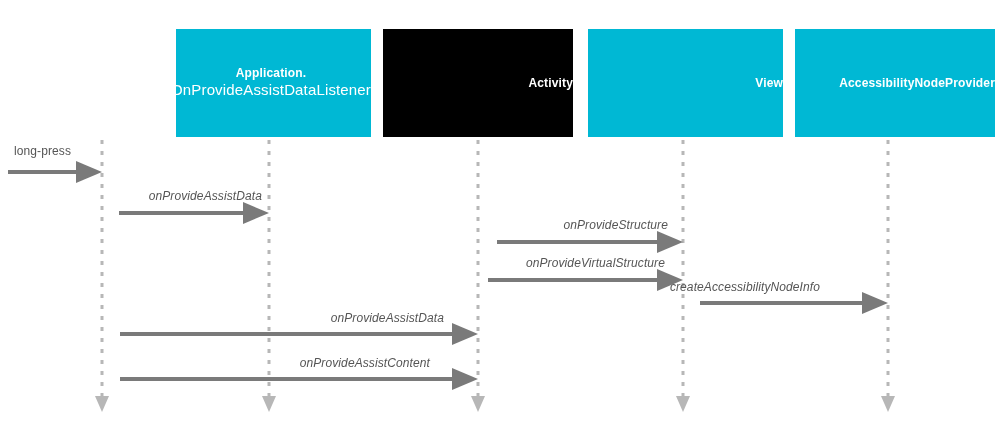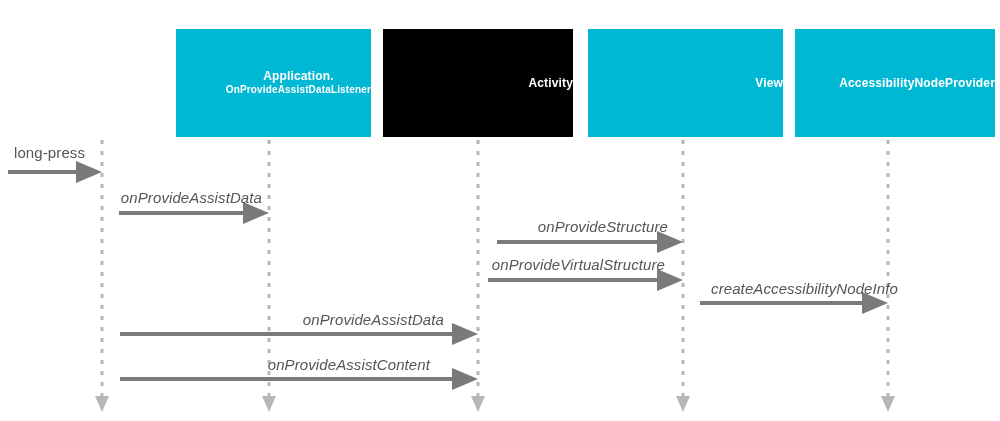--- a/index.html
+++ b/index.html
@@ -38,42 +38,42 @@
     color: #ffffff;
     font-size: 11.5px;
     line-height: 1.25;
     letter-spacing: 0.15px;
   }
   .participant-label .strong {
     font-weight: bold;
     font-size: 12px;
   }
   .participant-label .sub {
-    font-weight: bold;
-    font-size: 10px;
+    font-weight: normal;
+    font-size: 15px;
   }
   .actor-circle {
     position: absolute;
     border-radius: 50%;
     background: #3180b0;
     display: flex;
     align-items: center;
     justify-content: center;
     box-shadow: 0 3px 7px rgba(0,0,0,0.28);
   }
   .actor-label {
     color: #ffffff;
     font-size: 26px;
     font-weight: normal;
     letter-spacing: 0.3px;
   }
   .msg-label {
     position: absolute;
     color: #555555;
-    font-size: 15px;
+    font-size: 12px;
     white-space: nowrap;
     letter-spacing: 0.1px;
     text-align: center;
   }
   .msg-label.right-anchored {
     transform: translateX(-100%);
     font-style: italic;
   }
 </style>
 </head>
@@ -135,18 +135,18 @@
           <div class="strong">AccessibilityNodeProvider</div>
         </div>
       </div>
     </div>
 
   <div id="labels-layer">
       <div class="msg-label" style="left: 14px; top: 144px; color: rgb(85, 85, 85);">long-press</div>
       <div class="msg-label right-anchored" style="left: 262px; top: 189px; color: rgb(85, 85, 85);">onProvideAssistData</div>
       <div class="msg-label right-anchored" style="left: 668px; top: 218px; color: rgb(85, 85, 85);">onProvideStructure</div>
       <div class="msg-label right-anchored" style="left: 657px; top: 256px; color: rgb(85, 85, 85); margin-left: 8px;">onProvideVirtualStructure</div>
-      <div class="msg-label right-anchored" style="left: 898px; top: 280px; color: rgb(85, 85, 85);">createAccessibilityNodeInfo</div>
+      <div class="msg-label right-anchored" style="left: 820px; top: 280px; color: rgb(85, 85, 85);">createAccessibilityNodeInfo</div>
       <div class="msg-label right-anchored" style="left: 444px; top: 311px; color: rgb(85, 85, 85);">onProvideAssistData</div>
       <div class="msg-label right-anchored" style="left: 430px; top: 356px; color: rgb(85, 85, 85);">onProvideAssistContent</div>
     </div>
 
 </div>
 
 </body></html>

